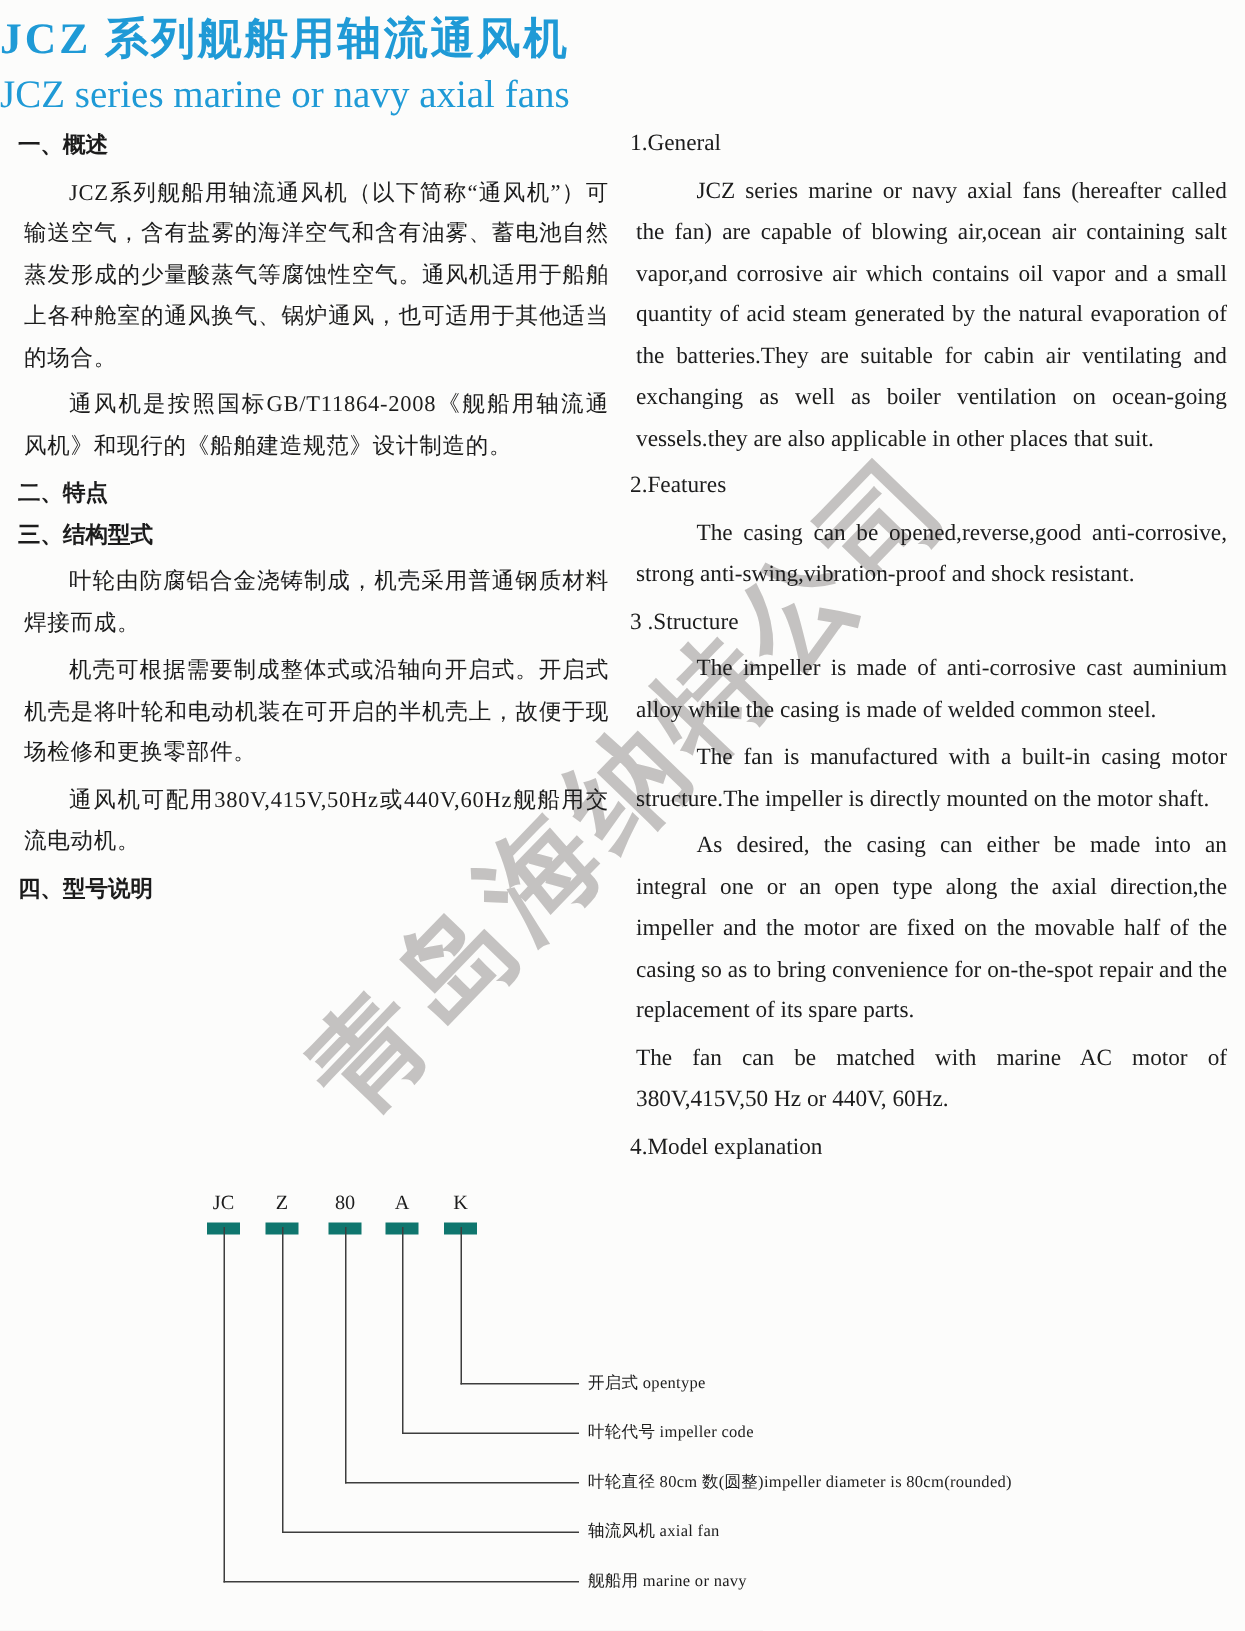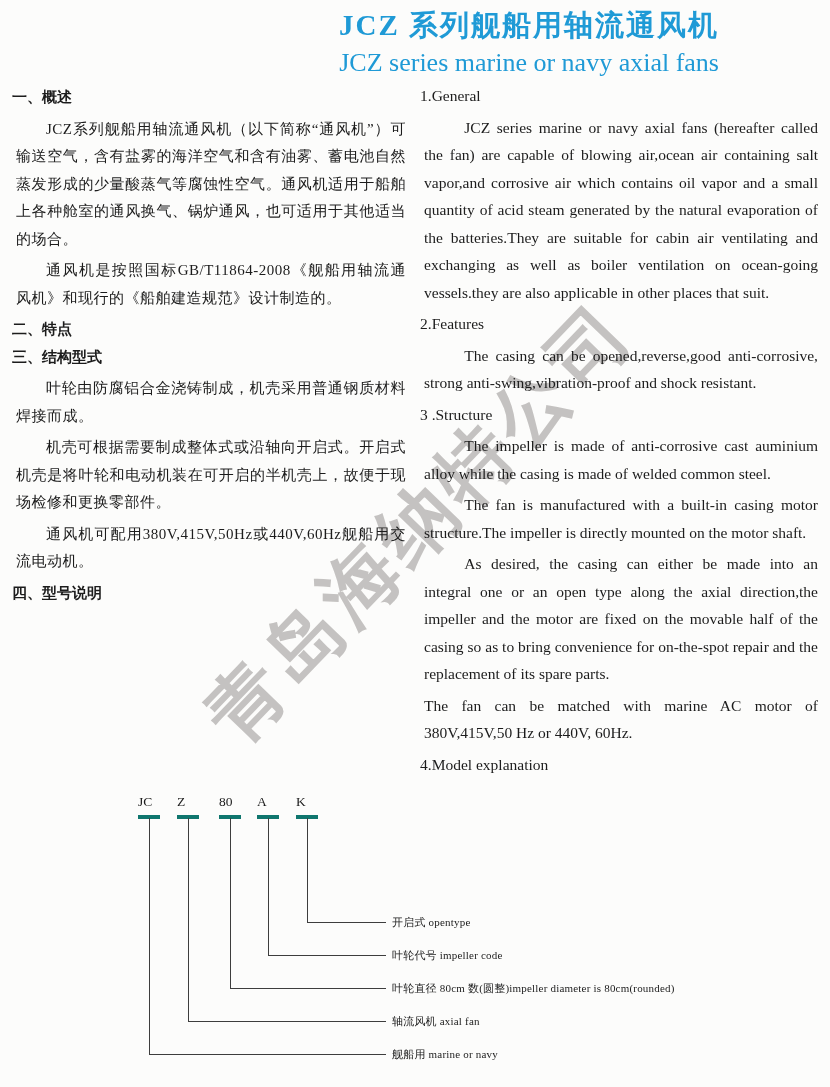--- a/index.html
+++ b/index.html
@@ -22,21 +22,21 @@
     font-family:"DejaVu Sans","Liberation Sans",sans-serif;
     font-weight:700;
     font-size:76px;
     letter-spacing:6px;
     color:rgba(128,125,122,0.45);
     white-space:nowrap;
     pointer-events:none;
     z-index:1;
   }
   
-  .hdr{position:absolute;left:0;top:6px;width:719px;text-align:right;z-index:2;}
+  .hdr{position:absolute;left:0;top:6px;width:719px;text-align:left;z-index:2;}
   .title-cn{
     margin:0;
     font-size:29px;font-weight:700;
     letter-spacing:2px;
     color:#1f9ad6;
   }
   .title-en{
     margin:2px 0 0 0;
     font-size:26px;font-weight:400;
     color:#1f9ad6;
@@ -50,22 +50,22 @@
   .col p{margin:4px;text-align:justify;}
   .cn-p{text-indent:2em;letter-spacing:0.5px;}
   .en-p{text-indent:2.6em;}
   .en-p.noind{text-indent:0;}
   .gap2{margin-top:55px;}
   .gap1{margin-top:27px;}
   
   .diagram{position:absolute;left:0;top:0;width:830px;height:1087px;z-index:2;pointer-events:none;}
   .dcode{
     position:absolute;top:794px;width:22px;height:21px;
-    text-align:left;font-size:13.5px;font-weight:400;
-    border-bottom:4px solid #0f766e;
+    text-align:center;font-size:13.5px;font-weight:400;
+    border-bottom:8px solid #0f766e;
   }
   .dc0{left:138px;} .dc1{left:177px;} .dc2{left:219px;} .dc3{left:257px;} .dc4{left:296px;}
   .conn{position:absolute;border-left:1.5px solid #3d3d3d;border-bottom:1.5px solid #3d3d3d;}
   .conn0{left:307px;top:818px;width:78px;height:104px;}  
   .conn1{left:268px;top:818px;width:117px;height:137px;} 
   .conn2{left:230px;top:818px;width:155px;height:170px;} 
   .conn3{left:188px;top:818px;width:197px;height:203px;} 
   .conn4{left:149px;top:818px;width:236px;height:236px;} 
   .dlabel{
     position:absolute;left:392px;

